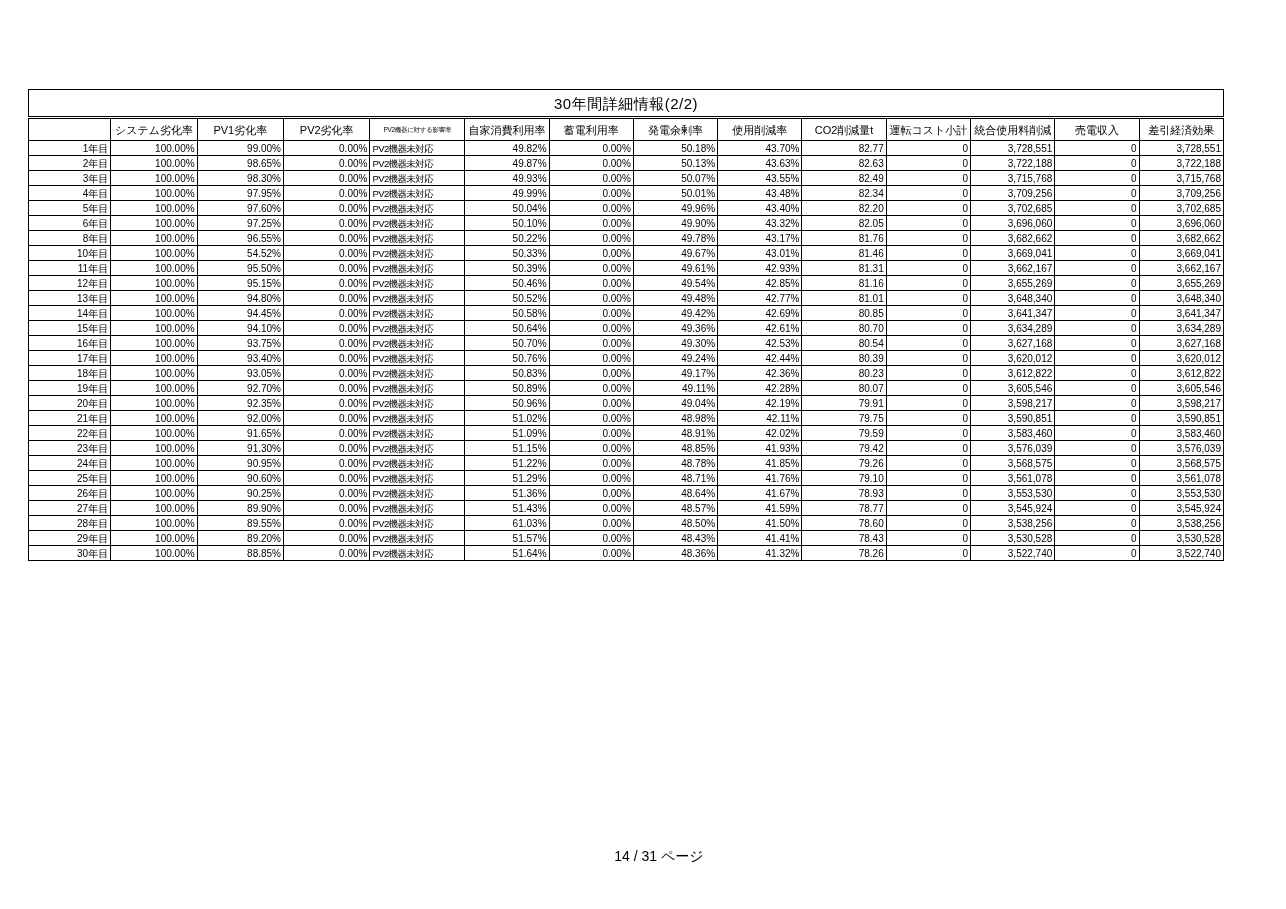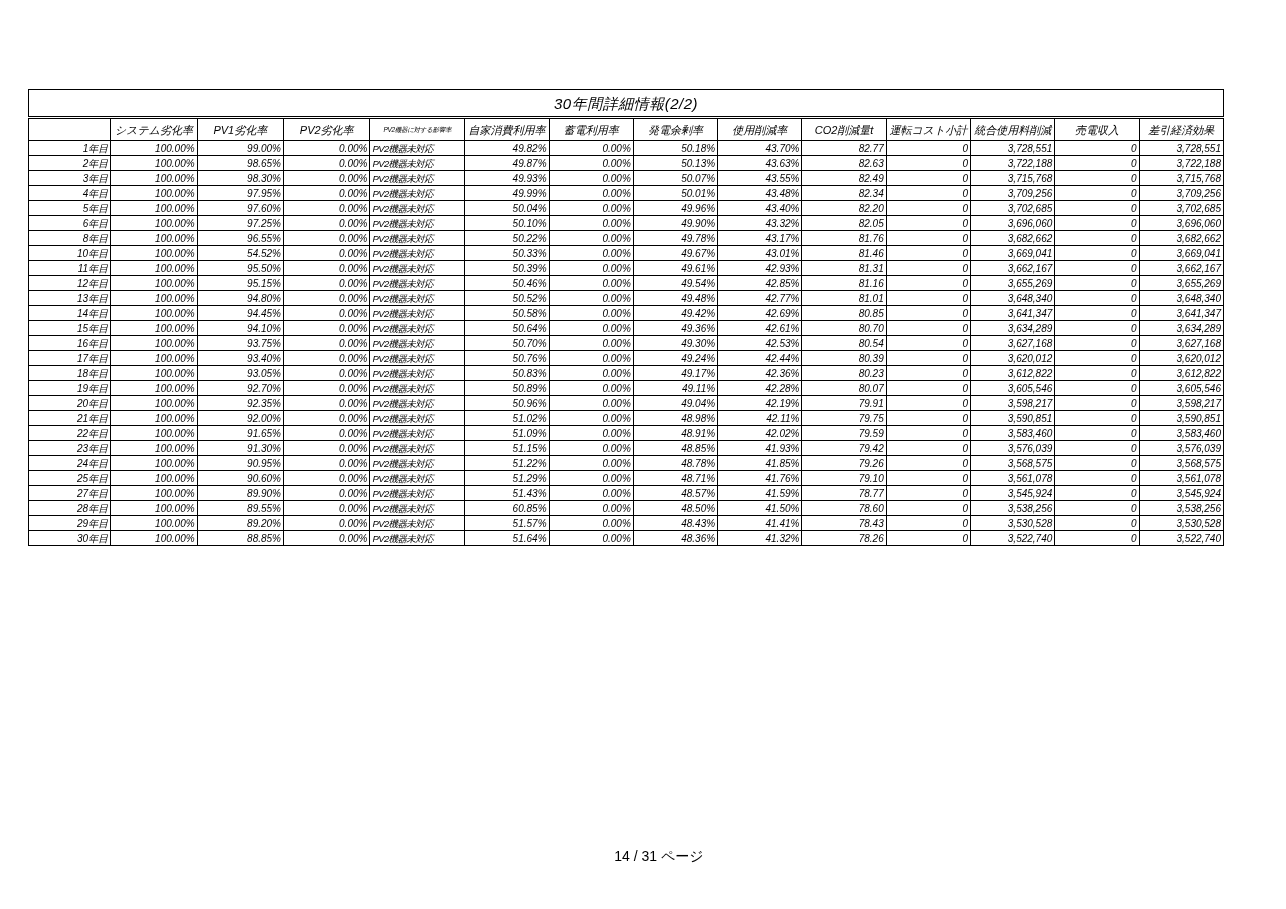--- a/index.html
+++ b/index.html
@@ -18,21 +18,20 @@
     position: absolute;
     left: 0; top: 0;
     width: 1286px;
     height: 909px;
   }
   .report-wrap {
     position: absolute;
     left: 28px;
     top: 89px;
     width: 1196px;
-    font-style: italic;
   }
   .title-box {
     border: 1px solid #000;
     height: 28px;
     line-height: 28px;
     text-align: center;
     font-size: 15px;
     letter-spacing: 0.5px;
     box-sizing: border-box;
     background: #fff;
@@ -509,20 +508,36 @@
             <td class="num">0.00%</td>
             <td class="num">48.71%</td>
             <td class="num">41.76%</td>
             <td class="num">79.10</td>
             <td class="num">0</td>
             <td class="num">3,561,078</td>
             <td class="num">0</td>
             <td class="num">3,561,078</td>
           </tr>
           <tr>
+            <td class="lbl">26年目</td>
+            <td class="num">100.00%</td>
+            <td class="num">90.25%</td>
+            <td class="num">0.00%</td>
+            <td class="txt">PV2機器未対応</td>
+            <td class="num">51.36%</td>
+            <td class="num">0.00%</td>
+            <td class="num">48.64%</td>
+            <td class="num">41.67%</td>
+            <td class="num">78.93</td>
+            <td class="num">0</td>
+            <td class="num">3,553,530</td>
+            <td class="num">0</td>
+            <td class="num">3,553,530</td>
+          </tr>
+          <tr>
             <td class="lbl">27年目</td>
             <td class="num">100.00%</td>
             <td class="num">89.90%</td>
             <td class="num">0.00%</td>
             <td class="txt">PV2機器未対応</td>
             <td class="num">51.43%</td>
             <td class="num">0.00%</td>
             <td class="num">48.57%</td>
             <td class="num">41.59%</td>
             <td class="num">78.77</td>
@@ -530,21 +545,21 @@
             <td class="num">3,545,924</td>
             <td class="num">0</td>
             <td class="num">3,545,924</td>
           </tr>
           <tr>
             <td class="lbl">28年目</td>
             <td class="num">100.00%</td>
             <td class="num">89.55%</td>
             <td class="num">0.00%</td>
             <td class="txt">PV2機器未対応</td>
-            <td class="num">60.85%</td>
+            <td class="num">61.03%</td>
             <td class="num">0.00%</td>
             <td class="num">48.50%</td>
             <td class="num">41.50%</td>
             <td class="num">78.60</td>
             <td class="num">0</td>
             <td class="num">3,538,256</td>
             <td class="num">0</td>
             <td class="num">3,538,256</td>
           </tr>
           <tr>

